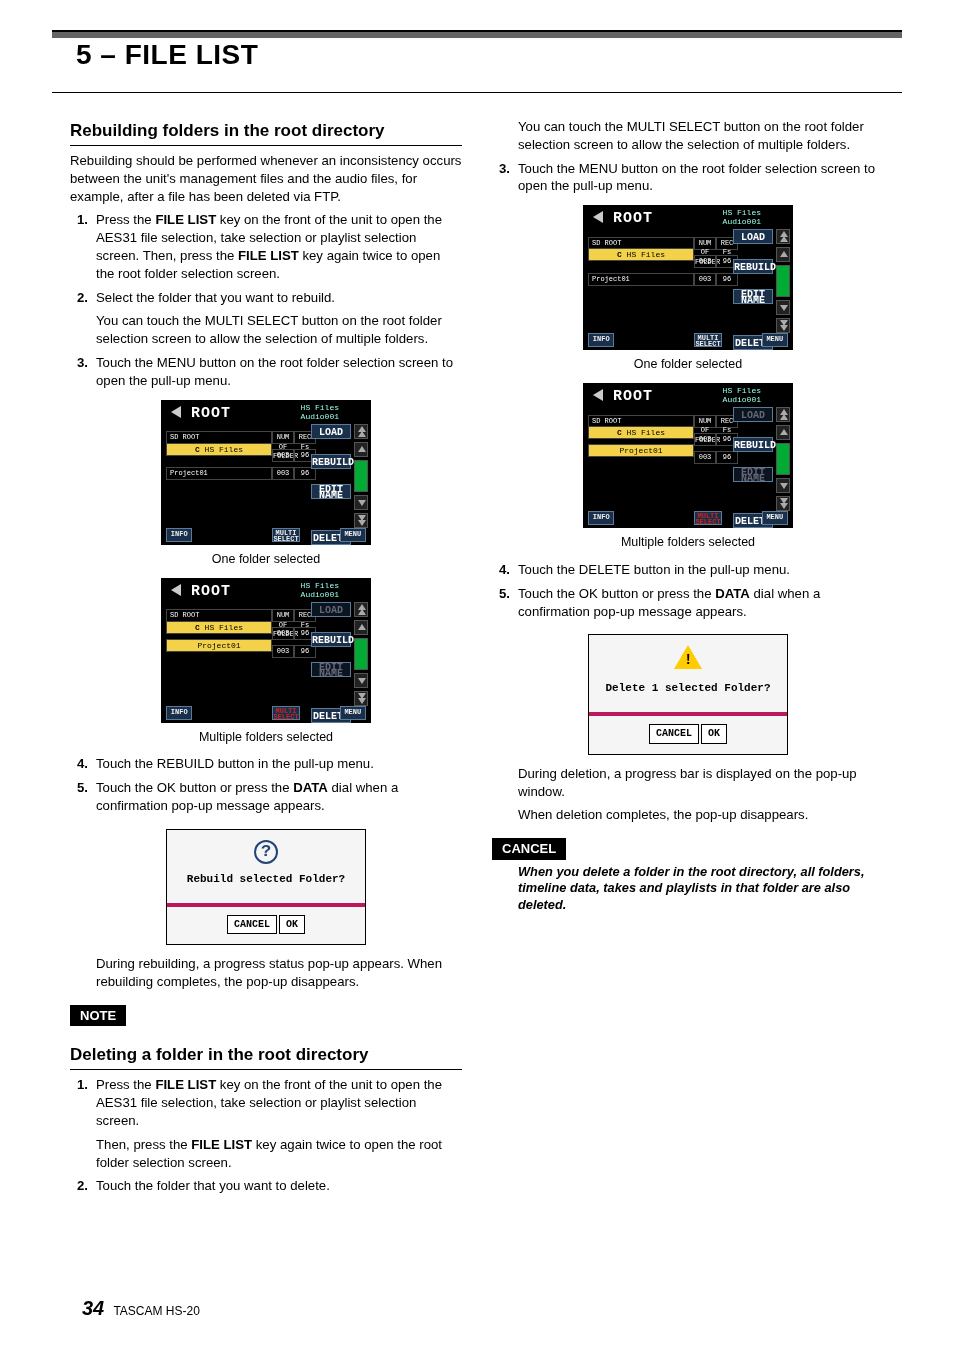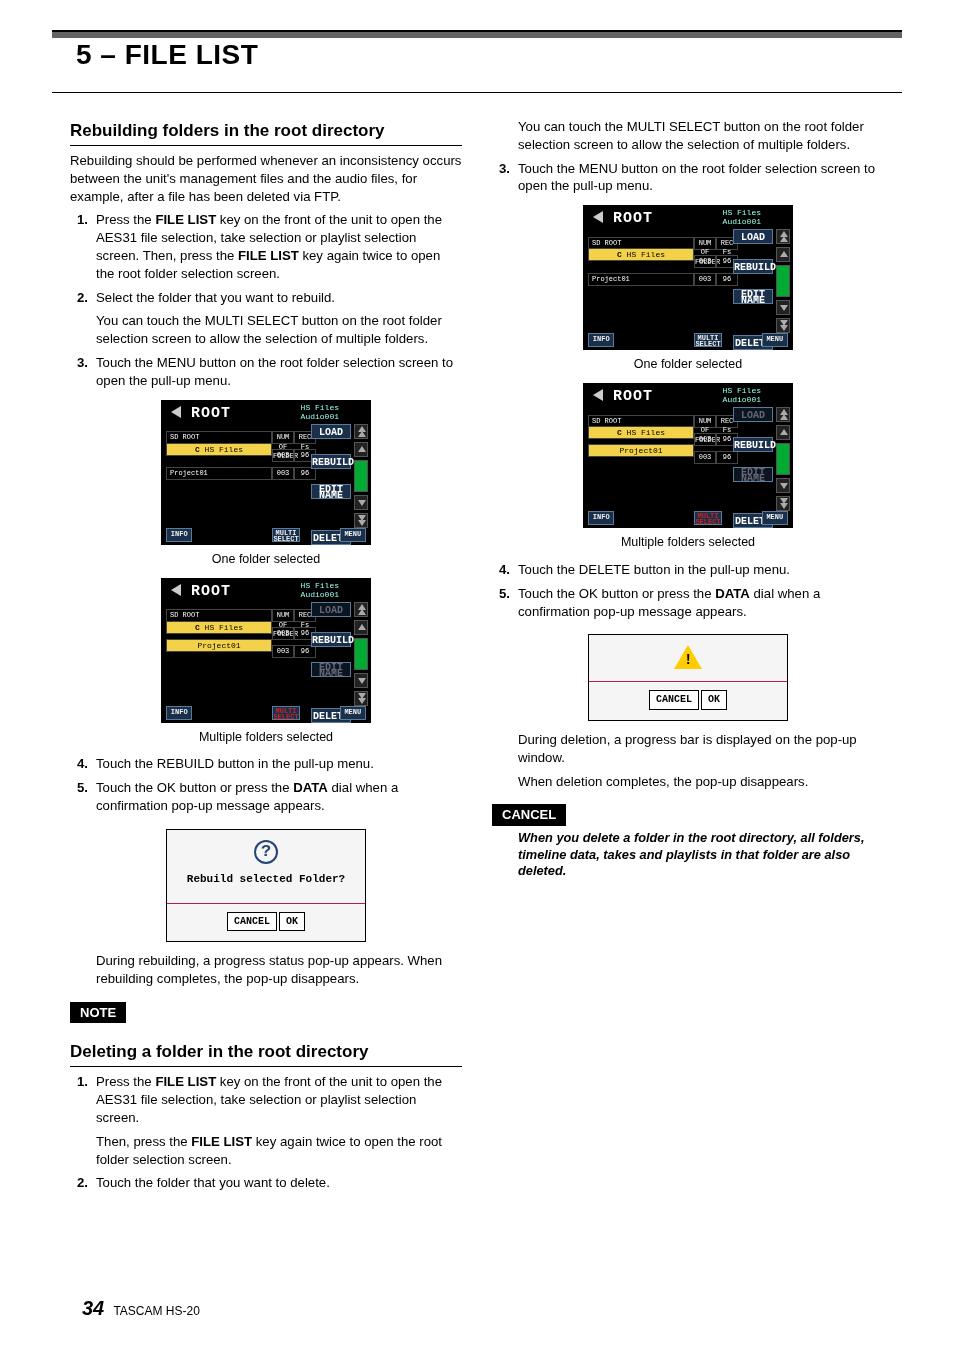--- a/index.html
+++ b/index.html
@@ -200,21 +200,21 @@
     color: #000;
     font-weight: 700;
     font-size: 14px;
   }
   .dialog .d-msg {
     font-size: 11px;
     font-weight: 700;
     padding: 0 10px 16px 10px;
   }
   .dialog .d-btns {
-    border-top: 1px solid #be185d;
+    border-top: 4px solid #be185d;
     padding: 8px 0 10px 0;
   }
   .dialog .d-btns span {
     display: inline-block;
     font-size: 10px;
     font-weight: 700;
     padding: 2px 6px;
     border: 1px solid #000;
     margin: 0 1px;
     background: #fff;
@@ -560,20 +560,21 @@
       <span>Touch the DELETE button in the pull-up menu.</span>
     </li>
     <li>
       <span class="num"><span>5</span>.</span>
       <span>Touch the OK button or press the </span><span class="bold">DATA</span><span> dial when a confirmation pop-up message appears.</span>
     </li>
   </ol>
 
   <div class="dialog">
     <div class="d-icon w"></div>
+    <div class="d-msg">Delete 1 selected Folder?</div>
     <div class="d-btns">
       <span>CANCEL</span><span>OK</span>
     </div>
   </div>
 
   <p class="body" style="margin-left:26px">During deletion, a progress bar is displayed on the pop-up window.</p>
   <p class="body" style="margin-left:26px">When deletion completes, the pop-up disappears.</p>
 
   <div class="label-box">CANCEL</div>
   <p class="note-body">When you delete a folder in the root directory, all folders, timeline data, takes and playlists in that folder are also deleted.</p>

